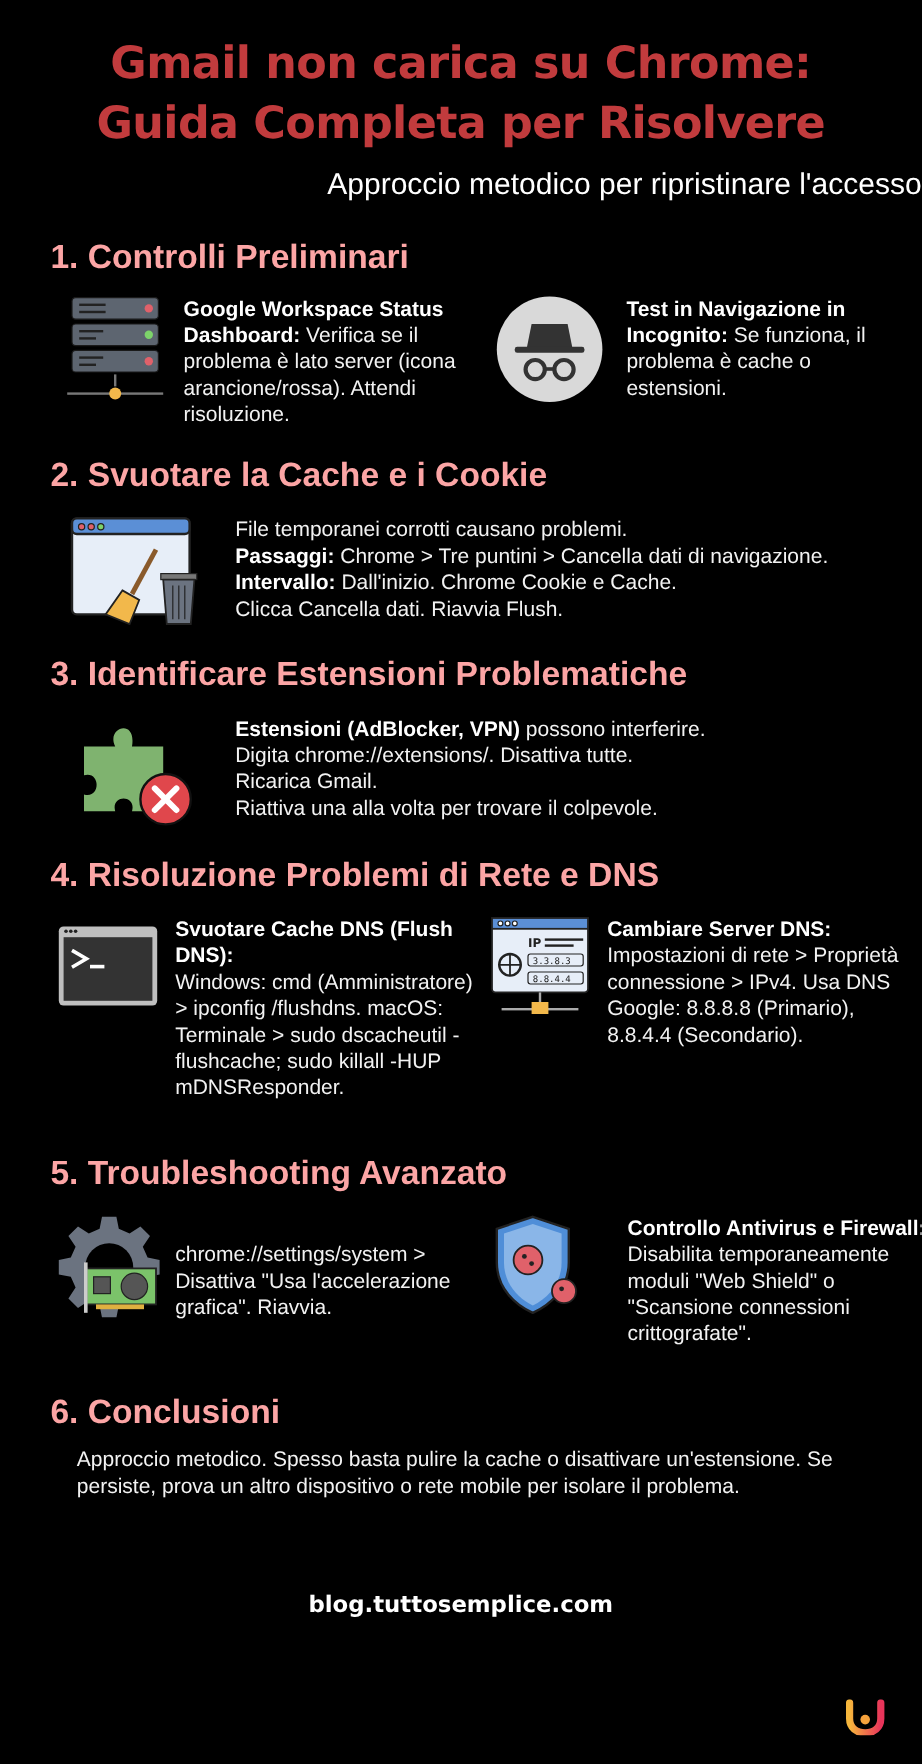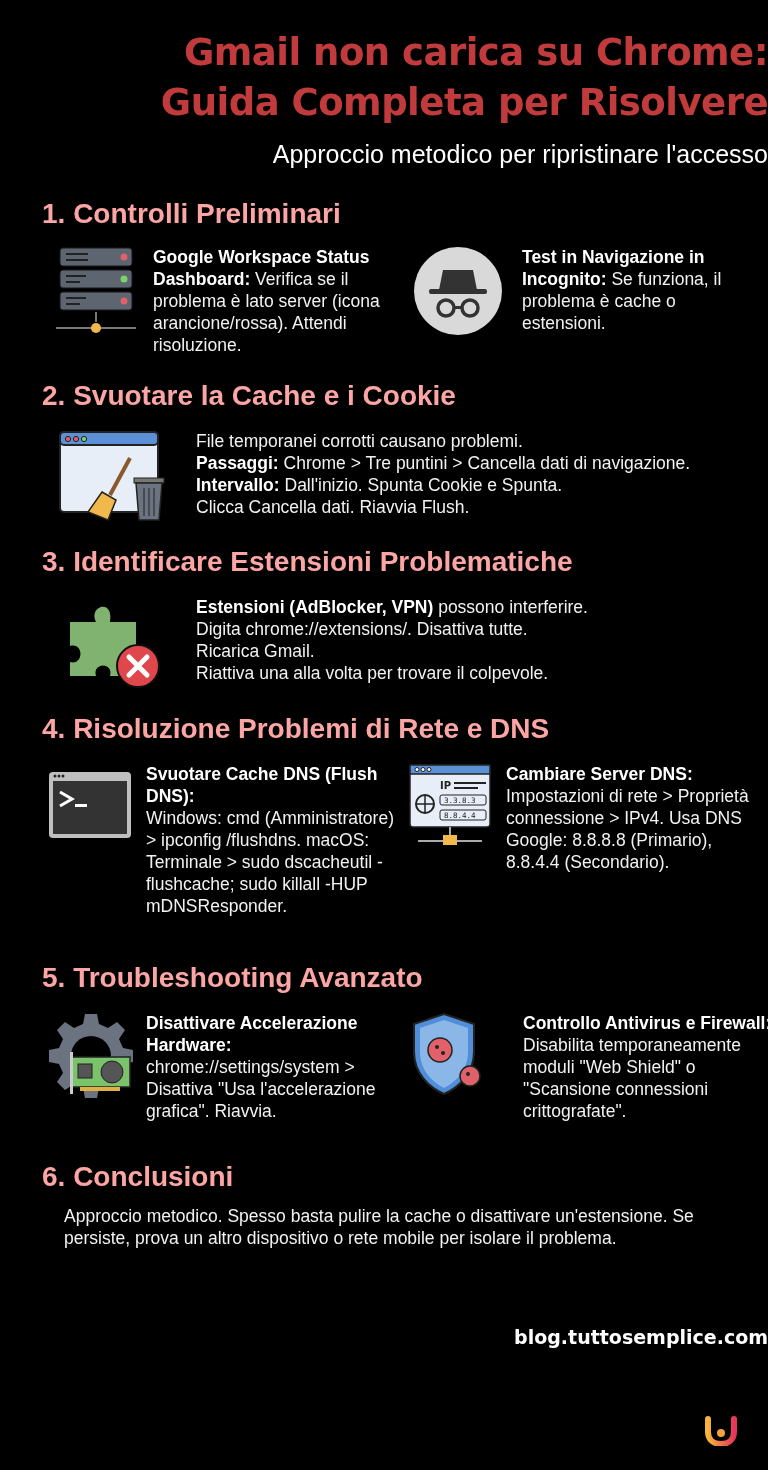--- a/index.html
+++ b/index.html
@@ -1,37 +1,37 @@
 <!DOCTYPE html>
 <html><head>
 <meta charset="utf-8">
 <style>
   html, body { margin: 0; padding: 0; }
   body {
     width: 768px; height: 1470px; background: #000; color: #fff;
     font-family: "Liberation Sans", sans-serif; position: relative; overflow: hidden;
   }
   .title {
-    position: absolute; left: 0; width: 768px; top: 28px; text-align: right;
+    position: absolute; left: 0; width: 768px; top: 28px; text-align: center;
     color: #c13b3d; font-family: "DejaVu Sans", sans-serif; font-weight: bold;
     font-size: 37px; line-height: 50px; letter-spacing: -0.5px;
   }
   .subtitle {
     position: absolute; left: 0; width: 768px; top: 140px; text-align: right;
     font-size: 25px; color: #fff;
   }
   .h2 {
     position: absolute; left: 42px; color: #fca5a5; font-weight: bold;
     font-size: 28px; line-height: 34px; white-space: nowrap;
   }
   .txt { position: absolute; font-size: 17.5px; line-height: 22px; color: #f2f2f2; }
   .txt b { color: #fff; }
   .icon { position: absolute; }
   .footer {
-    position: absolute; left: 0; width: 768px; top: 1326px; text-align: right;
+    position: absolute; left: 0; width: 768px; top: 1326px; text-align: center;
     font-family: "DejaVu Sans", sans-serif; font-weight: bold; font-size: 19px;
   }
 </style>
 </head>
 <body>
 
 <div class="title">
   <div>Gmail non carica su Chrome:</div>
   <div>Guida Completa per Risolvere</div>
 </div>
@@ -81,21 +81,21 @@
   <path d="M44 62 L58 70 L50 90 L30 82 Z" fill="#f2b84b" stroke="#222" stroke-width="1.5"></path>
   <rect x="76" y="48" width="30" height="5" fill="#777" stroke="#222"></rect>
   <path d="M78 53 L104 53 L101 90 L81 90 Z" fill="#6b7380" stroke="#222" stroke-width="1.5"></path>
   <line x1="86" y1="58" x2="86" y2="86" stroke="#222"></line>
     <line x1="91" y1="58" x2="91" y2="86" stroke="#222"></line>
     <line x1="96" y1="58" x2="96" y2="86" stroke="#222"></line>
 </svg>
 <div class="txt" style="left:196px;top:430px;width:560px">
   <div><b></b><span>File temporanei corrotti causano problemi.</span></div>
   <div><b>Passaggi:</b><span> Chrome &gt; Tre puntini &gt; Cancella dati di navigazione.</span></div>
-  <div><b>Intervallo:</b><span> Dall'inizio. Spunta Cookie e Spunta.</span></div>
+  <div><b>Intervallo:</b><span> Dall'inizio. Chrome Cookie e Cache.</span></div>
   <div><b></b><span>Clicca Cancella dati. Riavvia Flush.</span></div>
 </div>
 
 <div class="h2" style="top:545px">3. Identificare Estensioni Problematiche</div>
 <svg class="icon" style="left:66px;top:596px" width="96" height="96" viewBox="0 0 96 96">
   <path d="M4 26 L30 26 C22 10 48 2 44 26 L70 26 L70 80 L44 80 C48 66 26 66 30 80 L4 80 L4 66 C18 70 18 46 4 50 Z" fill="#7fb36f"></path>
   <circle cx="72" cy="70" r="21" fill="#e0474c" stroke="#111" stroke-width="2"></circle>
   <path d="M63 61 L81 79 M81 61 L63 79" stroke="#fff" stroke-width="5" stroke-linecap="round"></path>
 </svg>
 <div class="txt" style="left:196px;top:596px;width:560px">
@@ -145,21 +145,21 @@
 <svg class="icon" style="left:48px;top:1012px" width="86" height="86" viewBox="0 0 86 86">
   <path d="M37 2 H49 L51 12 L60 16 L69 10 L77 18 L71 27 L75 36 L85 38 V50 L75 52 L71 61 L77 70 L69 78 L60 72 L51 76 L49 86 H37 L35 76 L26 72 L17 78 L9 70 L15 61 L11 52 L1 50 V38 L11 36 L15 27 L9 18 L17 10 L26 16 L35 12 Z" fill="#6b7380"></path>
   <circle cx="43" cy="44" r="20" fill="#000"></circle>
   <rect x="24" y="45" width="58" height="30" fill="#7bc36a" stroke="#222" stroke-width="1.5"></rect>
   <rect x="22" y="40" width="3" height="42" fill="#ccc"></rect>
   <rect x="30" y="52" width="14" height="14" fill="#555" stroke="#222"></rect>
   <circle cx="64" cy="60" r="11" fill="#555" stroke="#222"></circle>
   <rect x="32" y="75" width="40" height="4" fill="#e0b040"></rect>
 </svg>
 <div class="txt" style="left:146px;top:1012px;width:250px">
-  <b>Disattivare Accelerazione Hardware:</b><br><span>chrome://settings/system &gt; Disattiva "Usa l'accelerazione grafica". Riavvia.</span>
+  <br><span>chrome://settings/system &gt; Disattiva "Usa l'accelerazione grafica". Riavvia.</span>
 </div>
 <svg class="icon" style="left:410px;top:1012px" width="80" height="86" viewBox="0 0 80 86">
   <path d="M34 2 L64 12 V40 C64 62 48 76 34 82 C20 76 4 62 4 40 V12 Z" fill="#4f8ed8" stroke="#222" stroke-width="2"></path>
   <path d="M34 8 L58 16 V40 C58 58 46 70 34 76 C22 70 10 58 10 40 V16 Z" fill="#8ab6e8"></path>
   <circle cx="30" cy="38" r="12" fill="#e0616a" stroke="#222" stroke-width="1.5"></circle>
   <circle cx="60" cy="64" r="10" fill="#e0616a" stroke="#222" stroke-width="1.5"></circle>
   <circle cx="27" cy="35" r="2" fill="#222"></circle>
     <circle cx="33" cy="41" r="2" fill="#222"></circle>
     <circle cx="58" cy="62" r="2" fill="#222"></circle>
 </svg>

